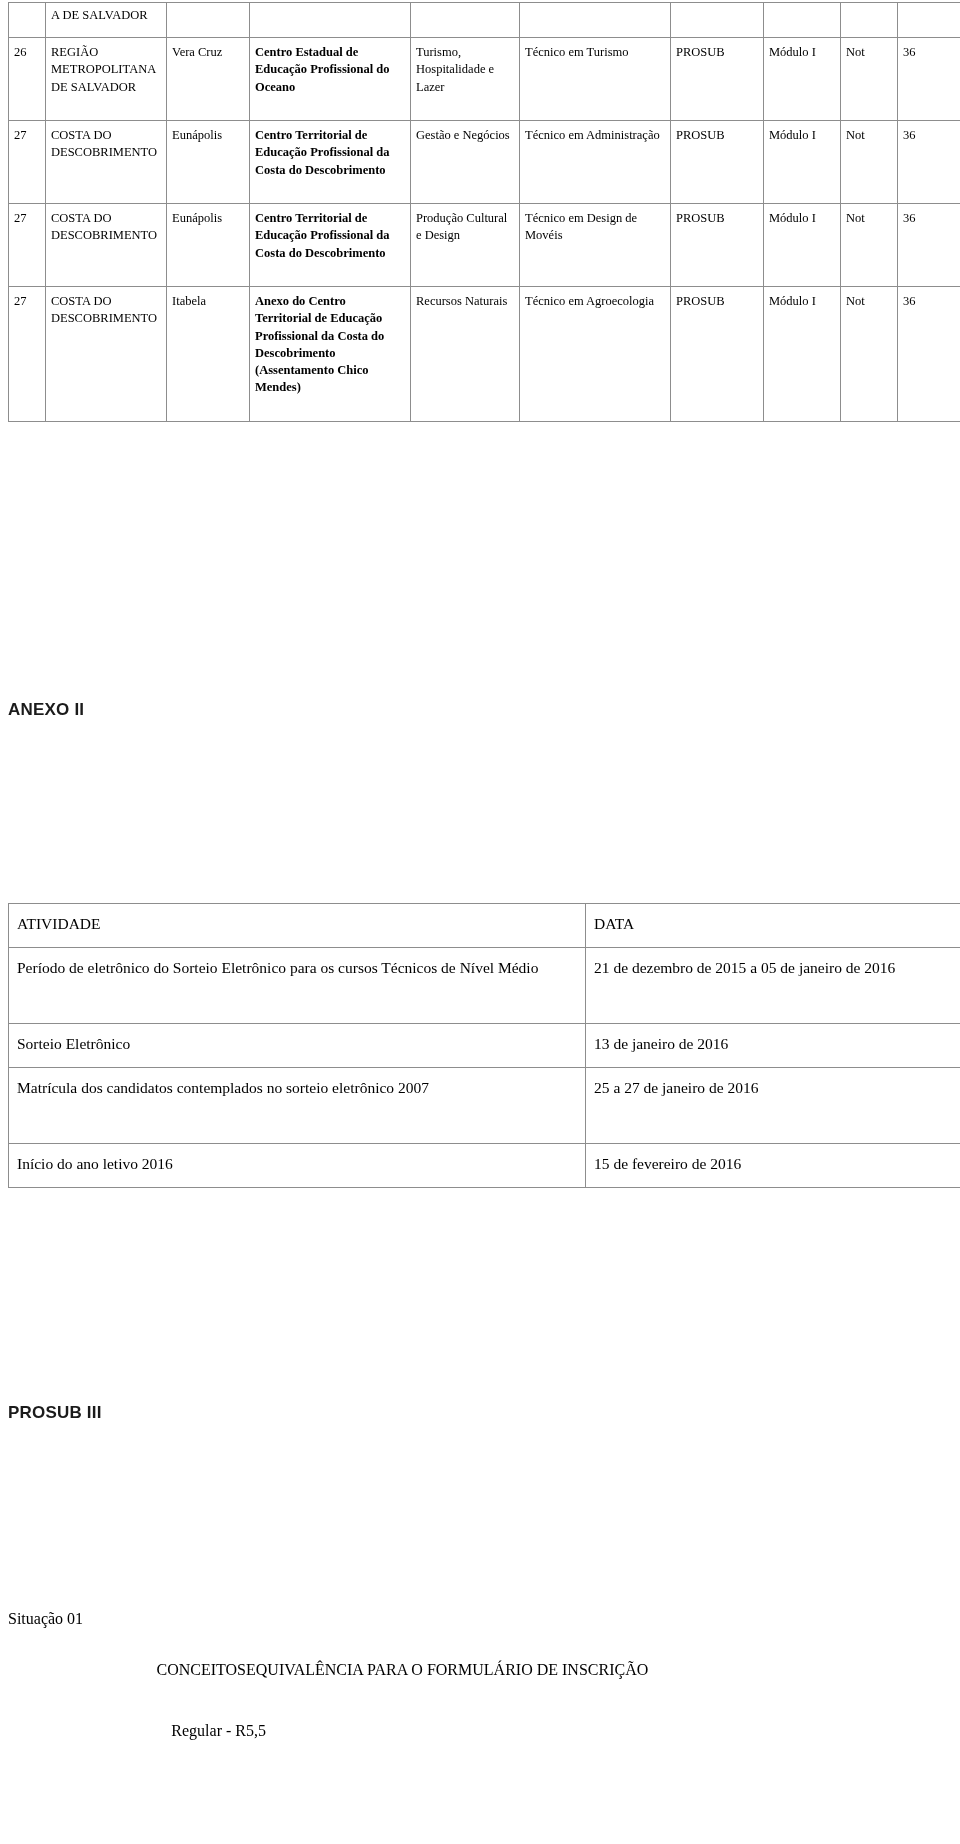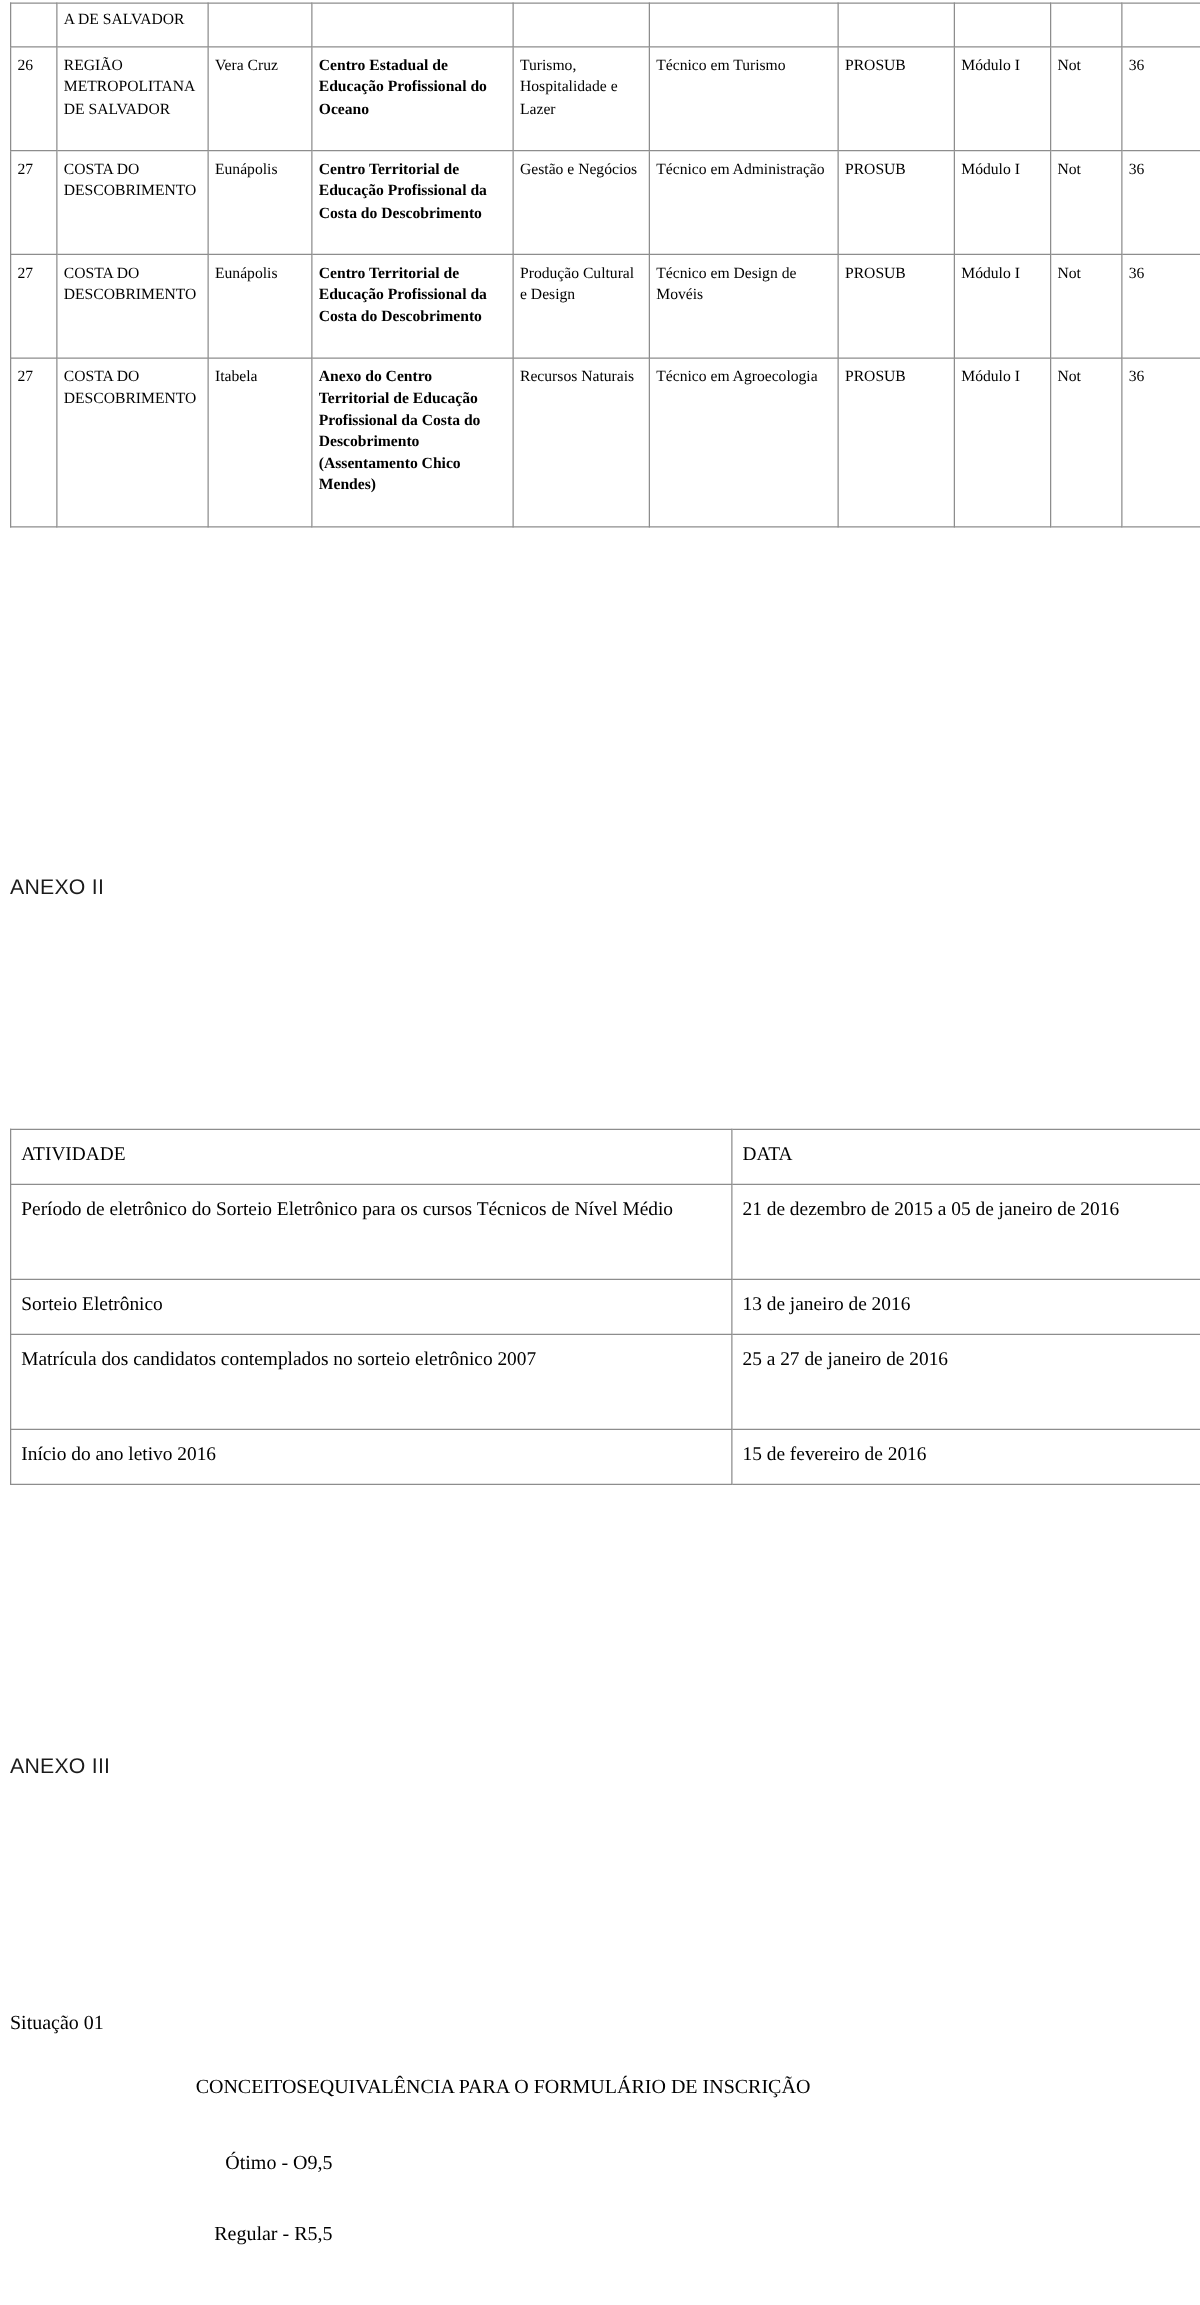--- a/index.html
+++ b/index.html
@@ -55,21 +55,21 @@
   .row-partial td { height: 26px; padding-top: 4px; padding-bottom: 4px; }
   .row-tall td { height: 68px; }
   .row-last td { height: 120px; }
 
   
   .anexo-heading {
     position: absolute;
     left: 8px;
     font-family: "Liberation Sans", "DejaVu Sans", sans-serif;
     font-size: 17px;
-    font-weight: 400;
+    font-weight: 700;
     letter-spacing: 0.2px;
     color: #1b1b1b;
     white-space: nowrap;
   }
   #anexo2-heading { top: 700px; }
   #anexo3-heading { top: 1403px; }
 
   
   .schedule-table {
     position: absolute;
@@ -219,34 +219,30 @@
         <td class="sched-act">Matrícula dos candidatos contemplados no sorteio eletrônico 2007</td>
         <td class="sched-date">25 a 27 de janeiro de 2016</td>
       </tr>
       <tr class="sched-r4">
         <td class="sched-act">Início do ano letivo 2016</td>
         <td class="sched-date">15 de fevereiro de 2016</td>
       </tr>
     </tbody>
   </table>
 
-  <div class="anexo-heading" id="anexo3-heading">ANEXO III</div>
+  <div class="anexo-heading" id="anexo3-heading">PROSUB III</div>
 
   <div class="situacao-title">Situação 01</div>
 
   <table class="concepts">
     <tbody>
       <tr class="hdr">
         <td class="k">CONCEITOS</td>
         <td class="v">EQUIVALÊNCIA PARA O FORMULÁRIO DE INSCRIÇÃO</td>
       </tr>
       <tr>
-        <td class="k">Ótimo - O</td>
-        <td class="v">9,5</td>
-      </tr>
-      <tr>
         <td class="k">Regular - R</td>
         <td class="v">5,5</td>
       </tr>
     </tbody>
   </table>
 
 </div>
 
 </body></html>

